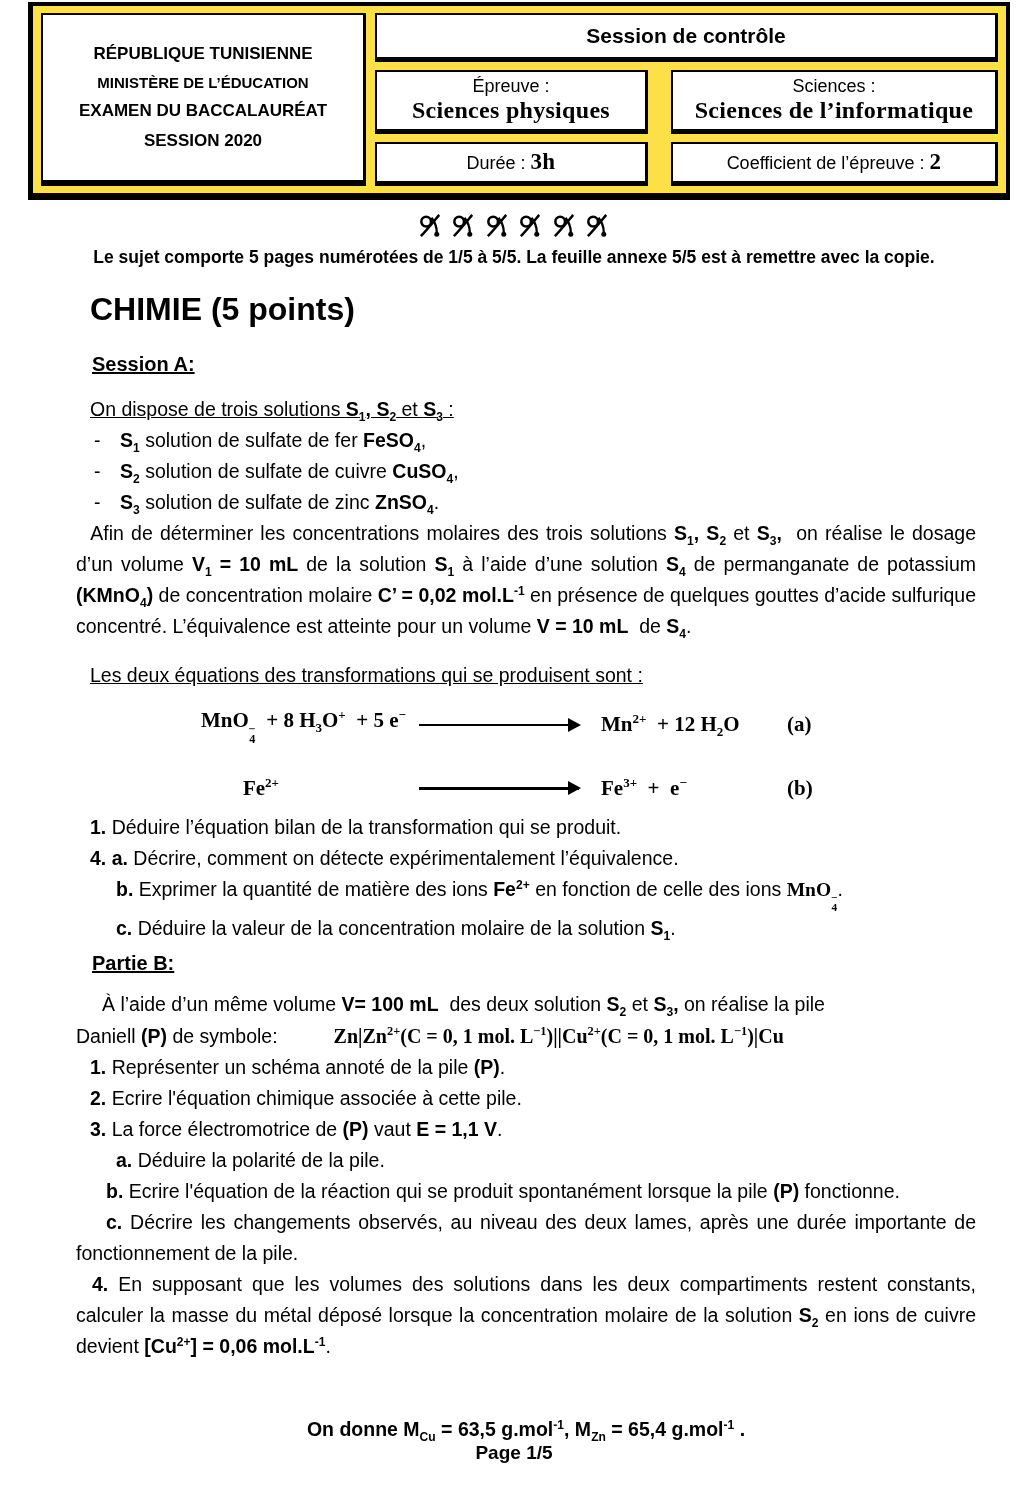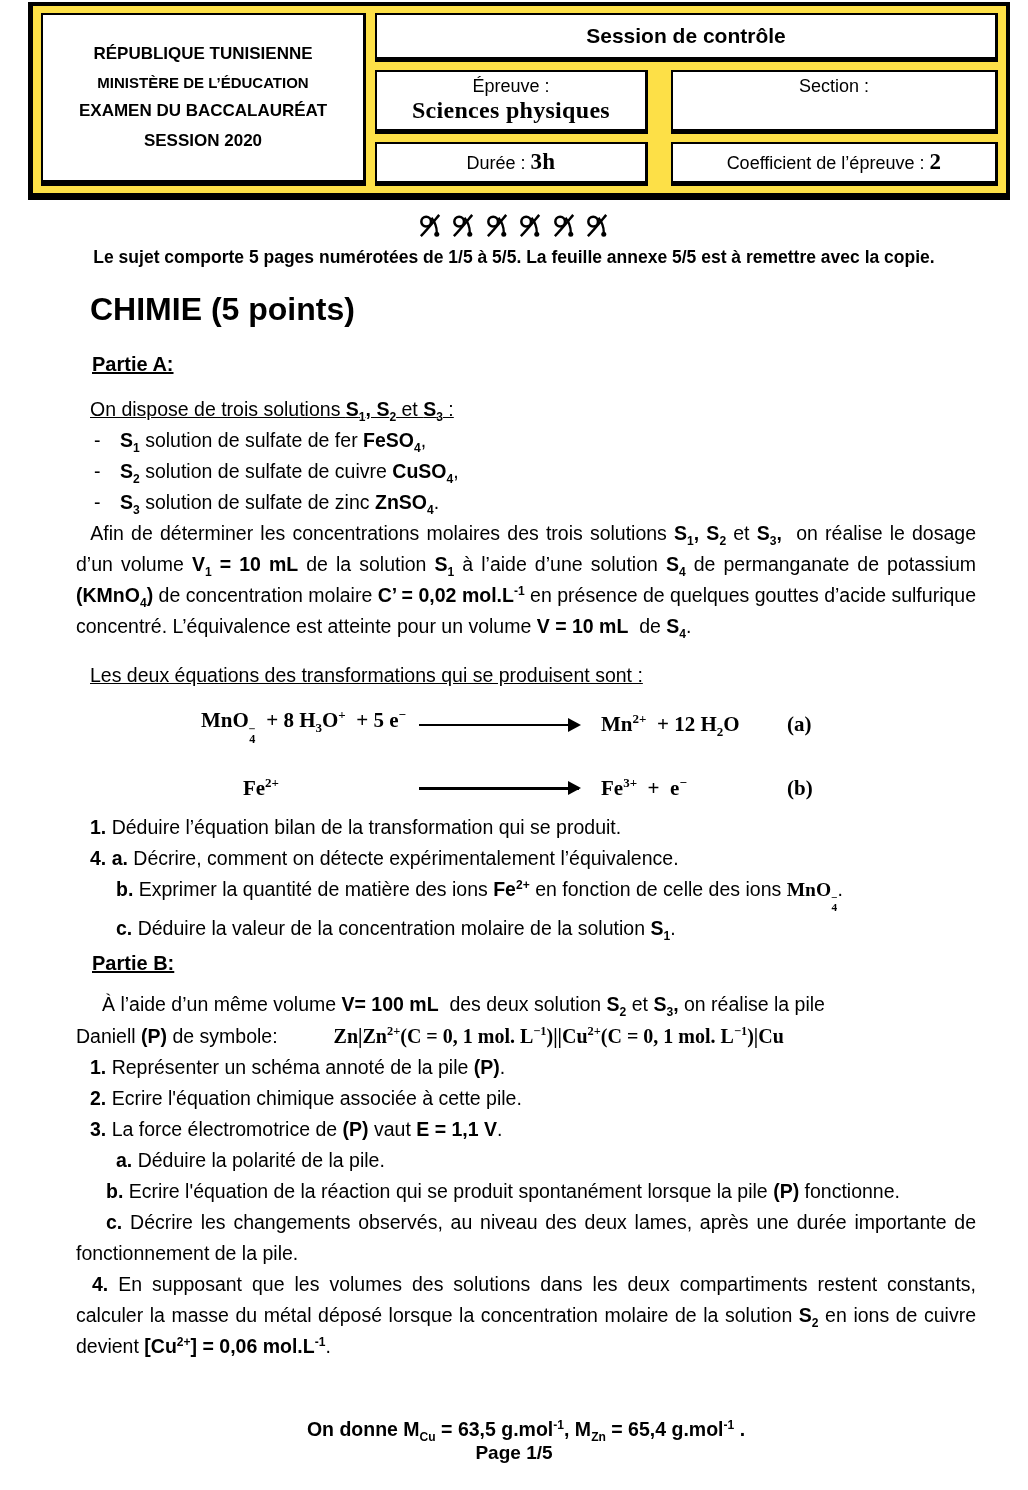--- a/index.html
+++ b/index.html
@@ -85,21 +85,22 @@
     <div class="hdr-right">
       <div class="hbox session-box">
         <span>Session de contrôle</span>
       </div>
       <div class="hrow">
         <div class="hbox c1">
           <span class="lbl">Épreuve :</span>
           <span class="val">Sciences physiques</span>
         </div>
         <div class="hbox c2">
-          <span class="lbl">Section :</span>
+          <span class="lbl">Sciences :</span>
+          <span class="val">Sciences  de l’informatique</span>
         </div>
       </div>
       <div class="hrow hrow2">
         <div class="hbox c1">
           <span>Durée : </span><span class="vinline">3h</span>
         </div>
         <div class="hbox c2">
           <span>Coefficient de l’épreuve : </span><span class="vinline">2</span>
         </div>
       </div>
@@ -144,21 +145,21 @@
         <circle cx="18.5" cy="23" r="2.6" fill="#000"></circle>
       </svg>
   </div>
 
   <div class="notice">Le sujet comporte 5 pages numérotées de 1/5 à 5/5. La feuille annexe 5/5 est à remettre avec la copie.</div>
 
   <div class="content">
 
     <div class="title-chimie">CHIMIE (5 points)</div>
 
-    <span class="partie">Partie A:</span>
+    <span class="partie">Session A:</span>
 
     <div class="blk ind14">On dispose de trois solutions <b>S<sub>1</sub>, S<sub>2</sub></b> et <b>S<sub>3</sub></b> :</div>
 
     <div class="bullet">
       <span class="dash">-</span>
       <span><b>S<sub>1</sub></b> solution de sulfate de fer <b>FeSO<sub>4</sub></b>,</span>
     </div>
     <div class="bullet">
       <span class="dash">-</span>
       <span><b>S<sub>2</sub></b> solution de sulfate de cuivre <b>CuSO<sub>4</sub></b>,</span>

